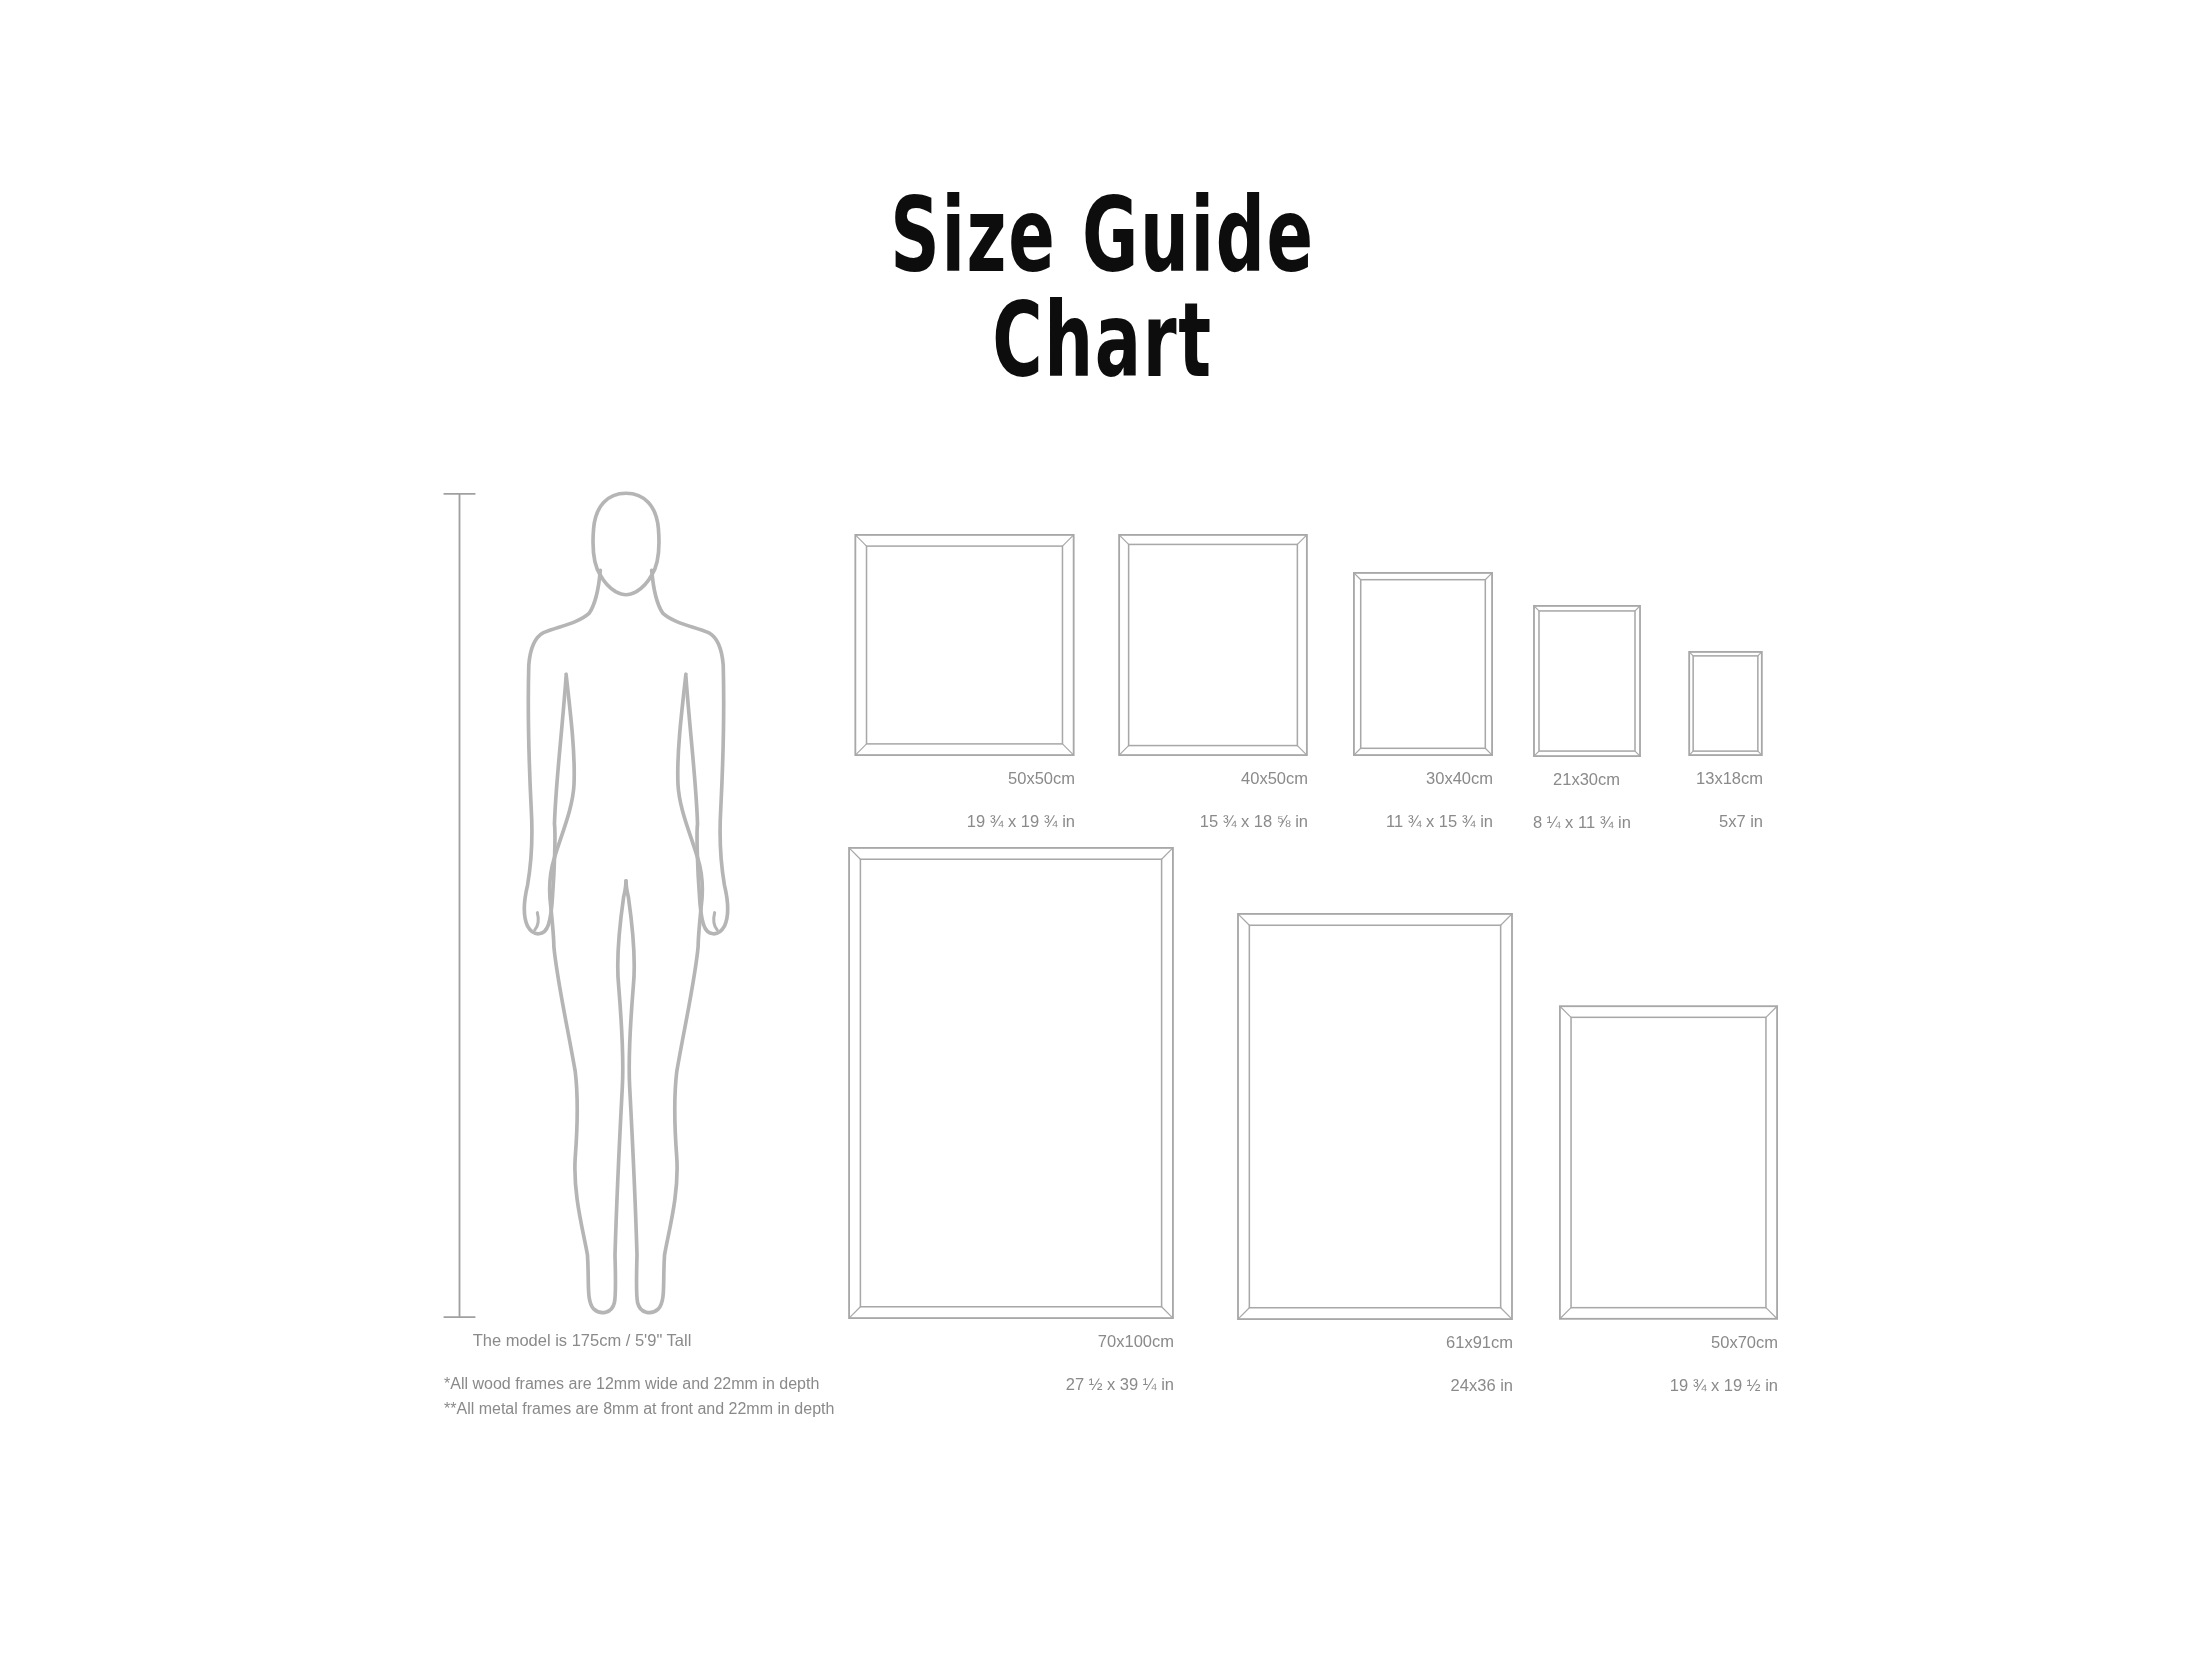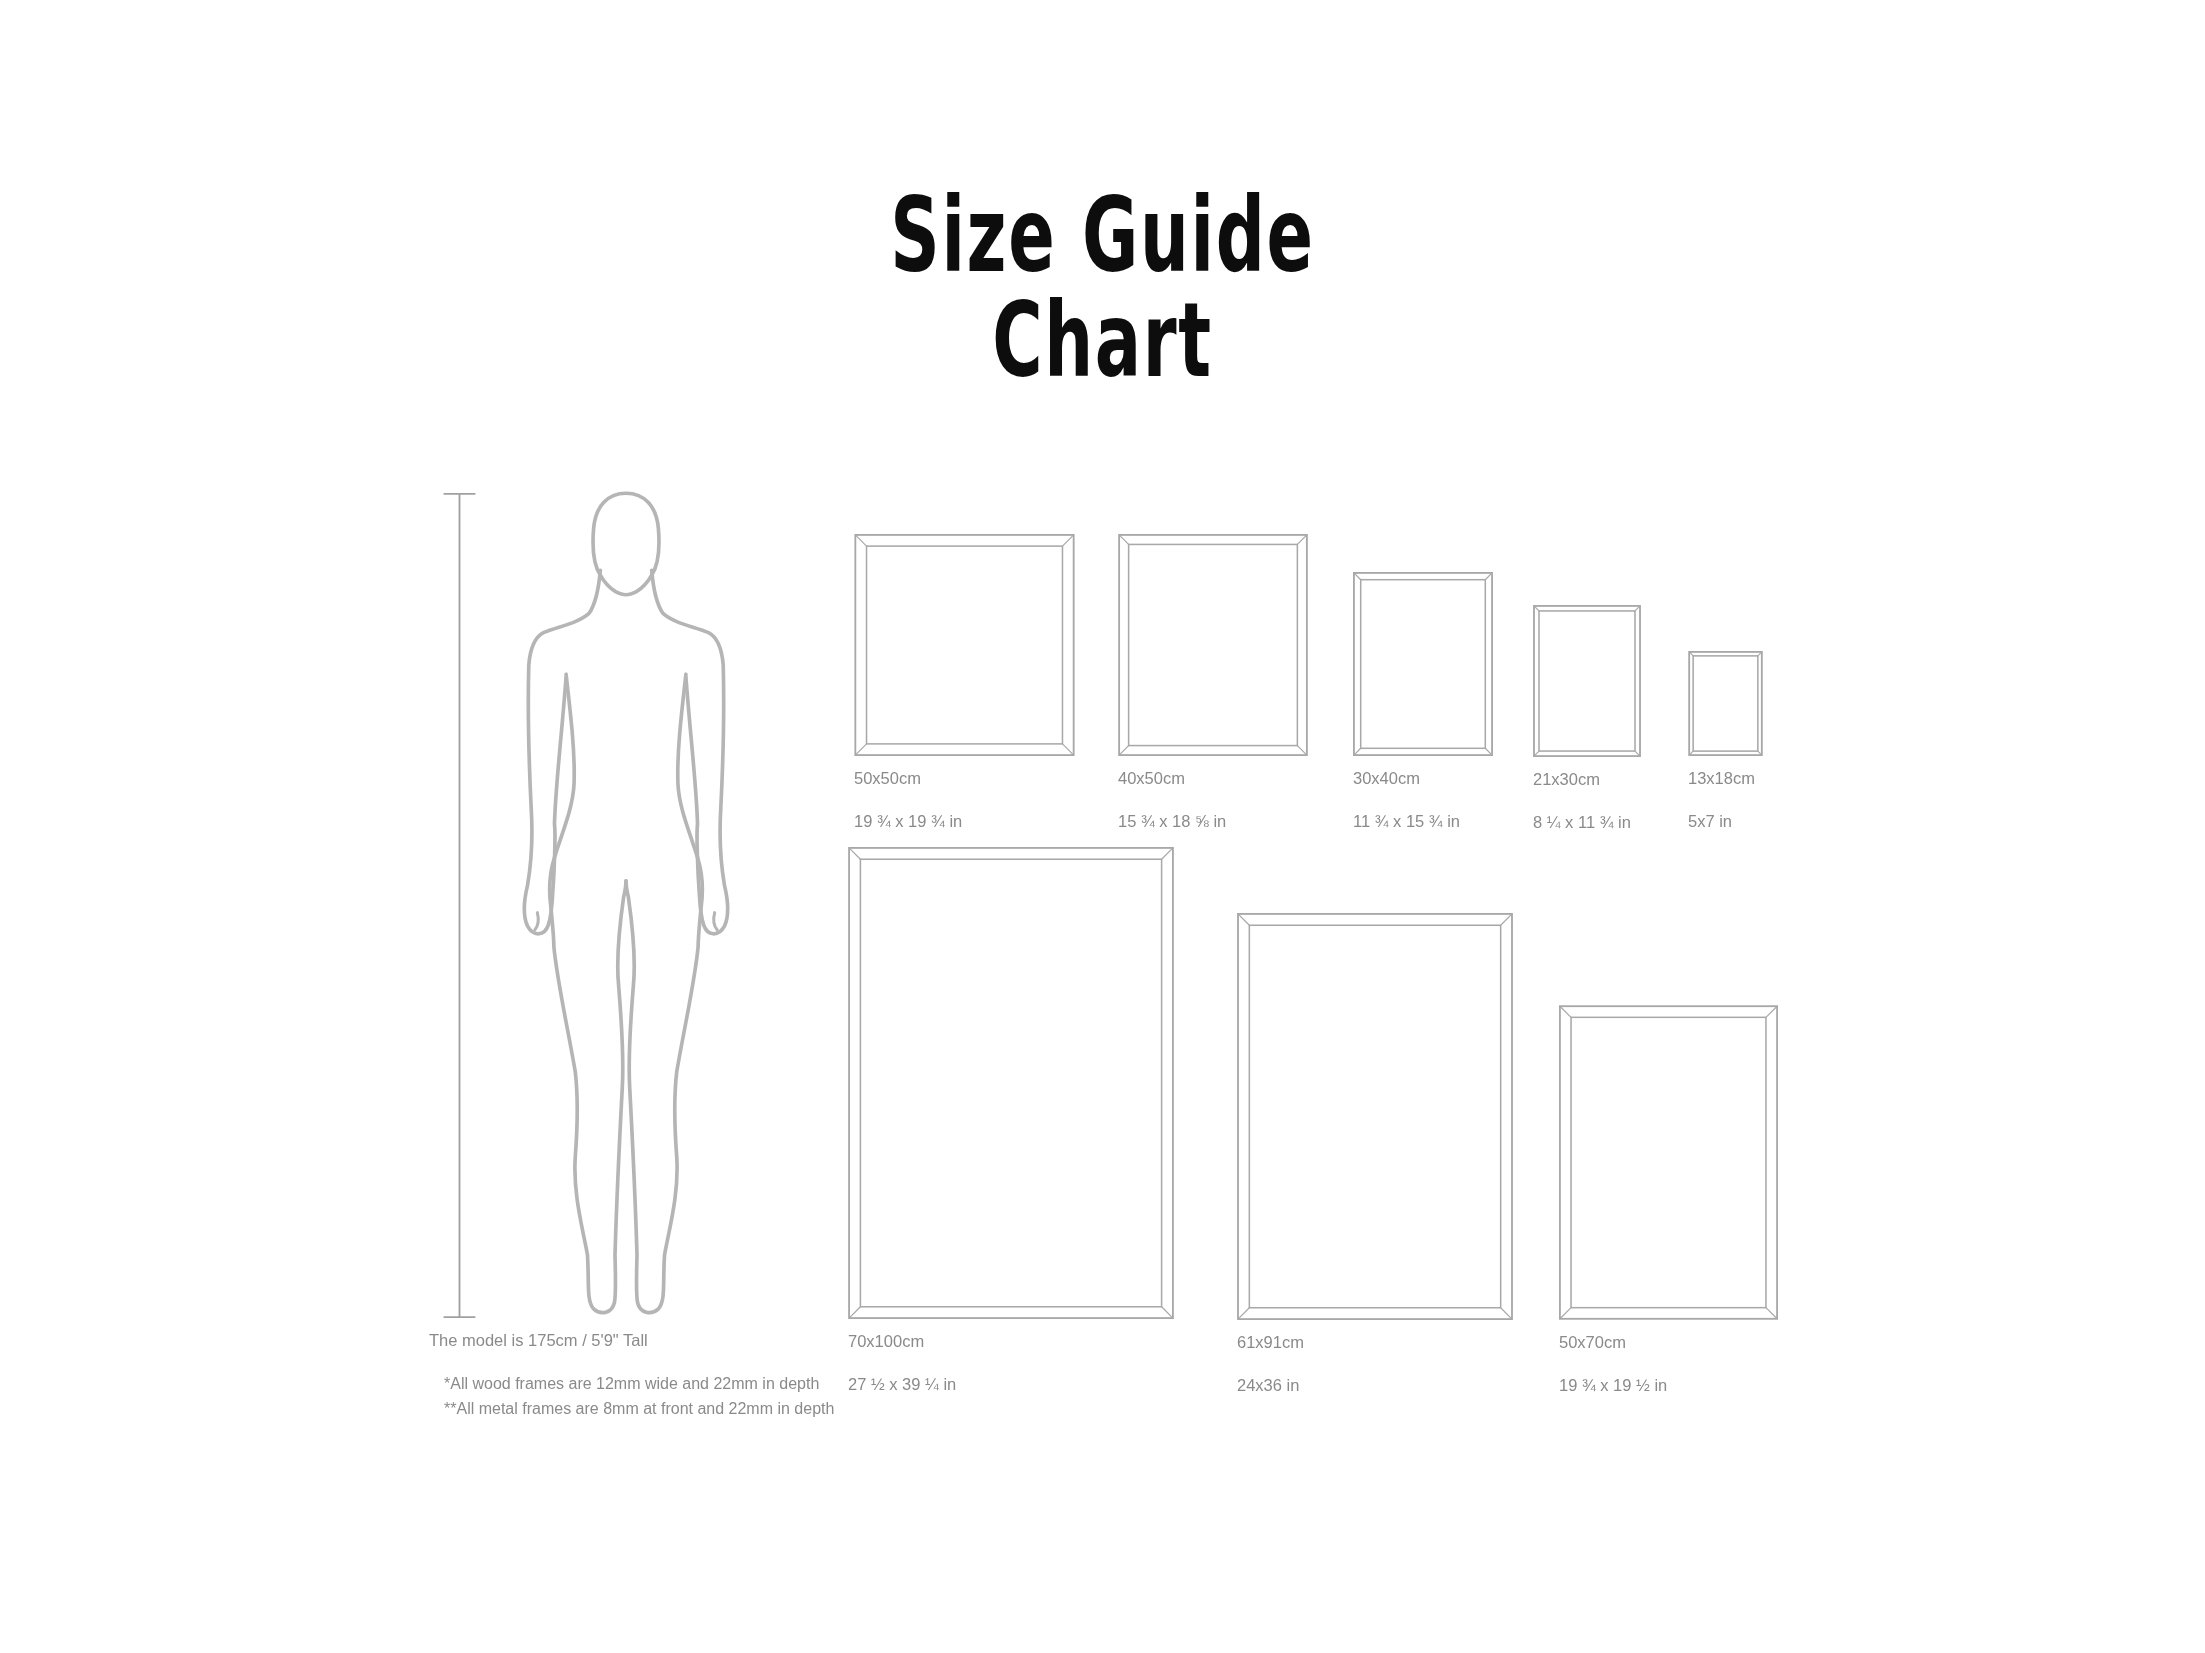--- a/index.html
+++ b/index.html
@@ -23,29 +23,29 @@
     letter-spacing:2.5px;
     color:var(--c-title);
     transform:scaleX(0.66);
   }
 
   .ruler{position:absolute;left:435px;top:489px}
   .figure{position:absolute;left:519px;top:490px}
 
   .caption{
     position:absolute;left:429px;top:1331px;width:306px;
-    text-align:left;font-size:16.5px;color:var(--c-label);
+    text-align:center;font-size:16.5px;color:var(--c-label);
   }
   .notes{
     position:absolute;left:444px;top:1371px;
     font-size:16px;line-height:25px;color:var(--c-label);
     white-space:nowrap;
   }
 
-  .frame-group{position:absolute;text-align:left}
+  .frame-group{position:absolute;text-align:right}
   .frame-group svg{display:block}
   .size-cm{margin-top:13px;font-size:16.5px;color:var(--c-label);white-space:nowrap}
   .size-in{margin-top:24px;font-size:16.5px;color:var(--c-label);white-space:nowrap}
 </style>
 </head>
 <body>
 
 <div>
 
   <header class="title">

